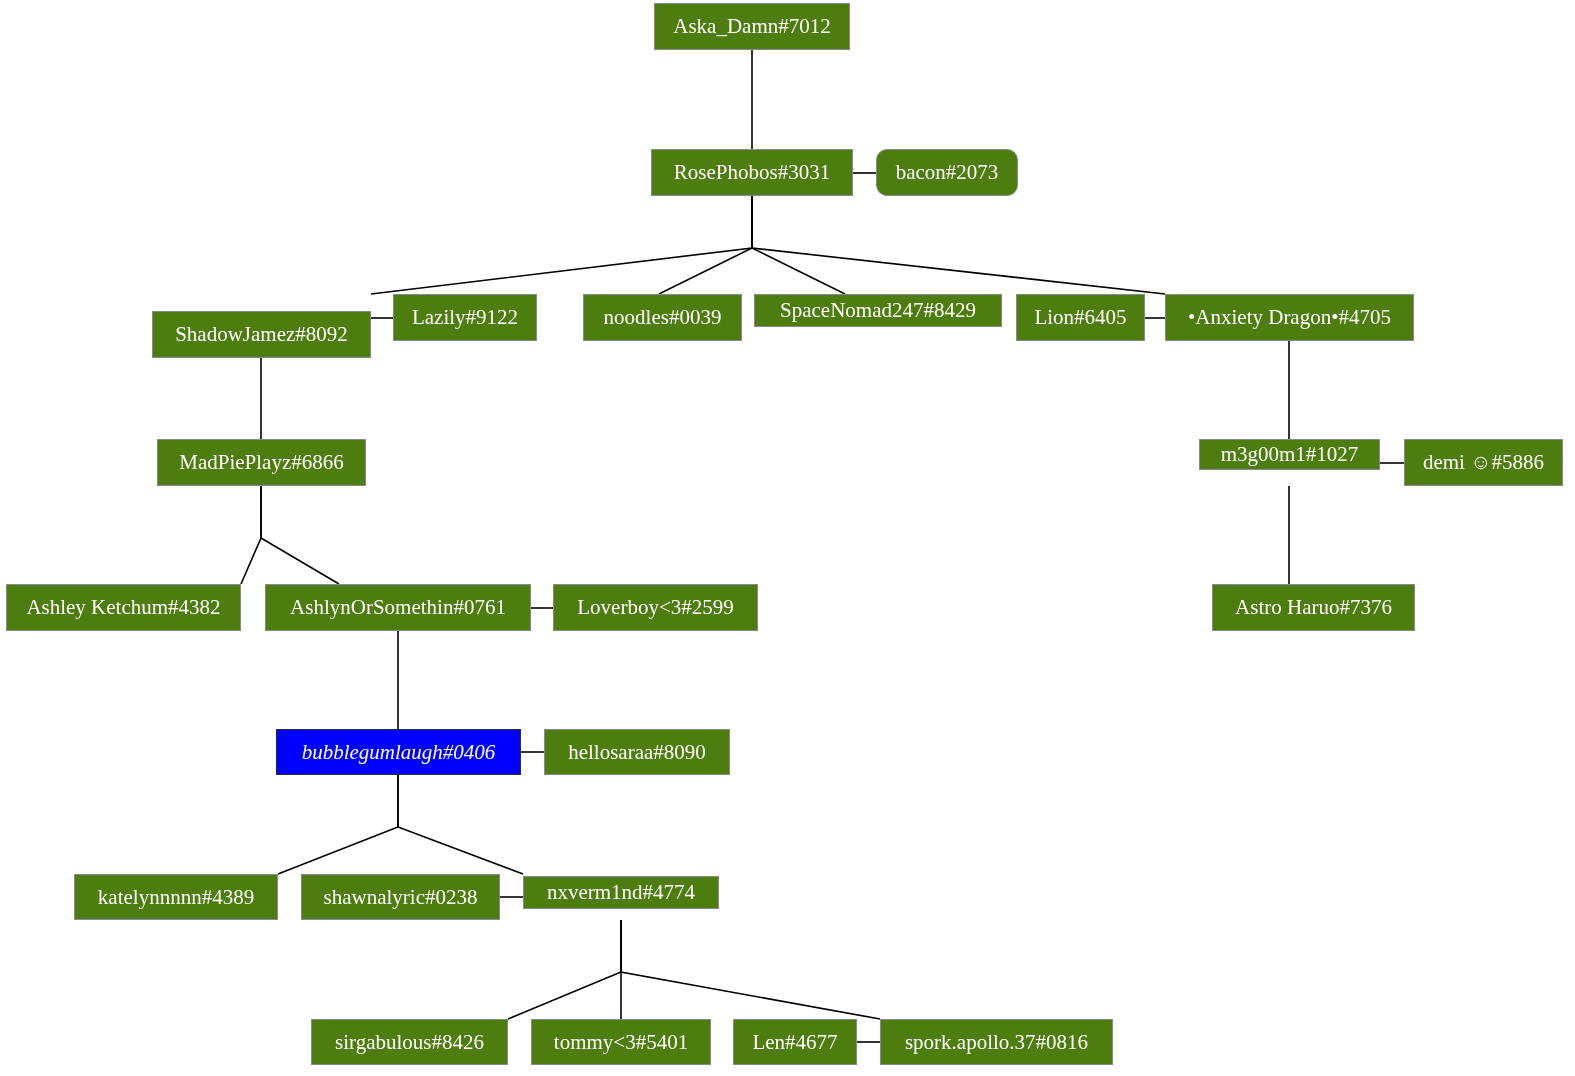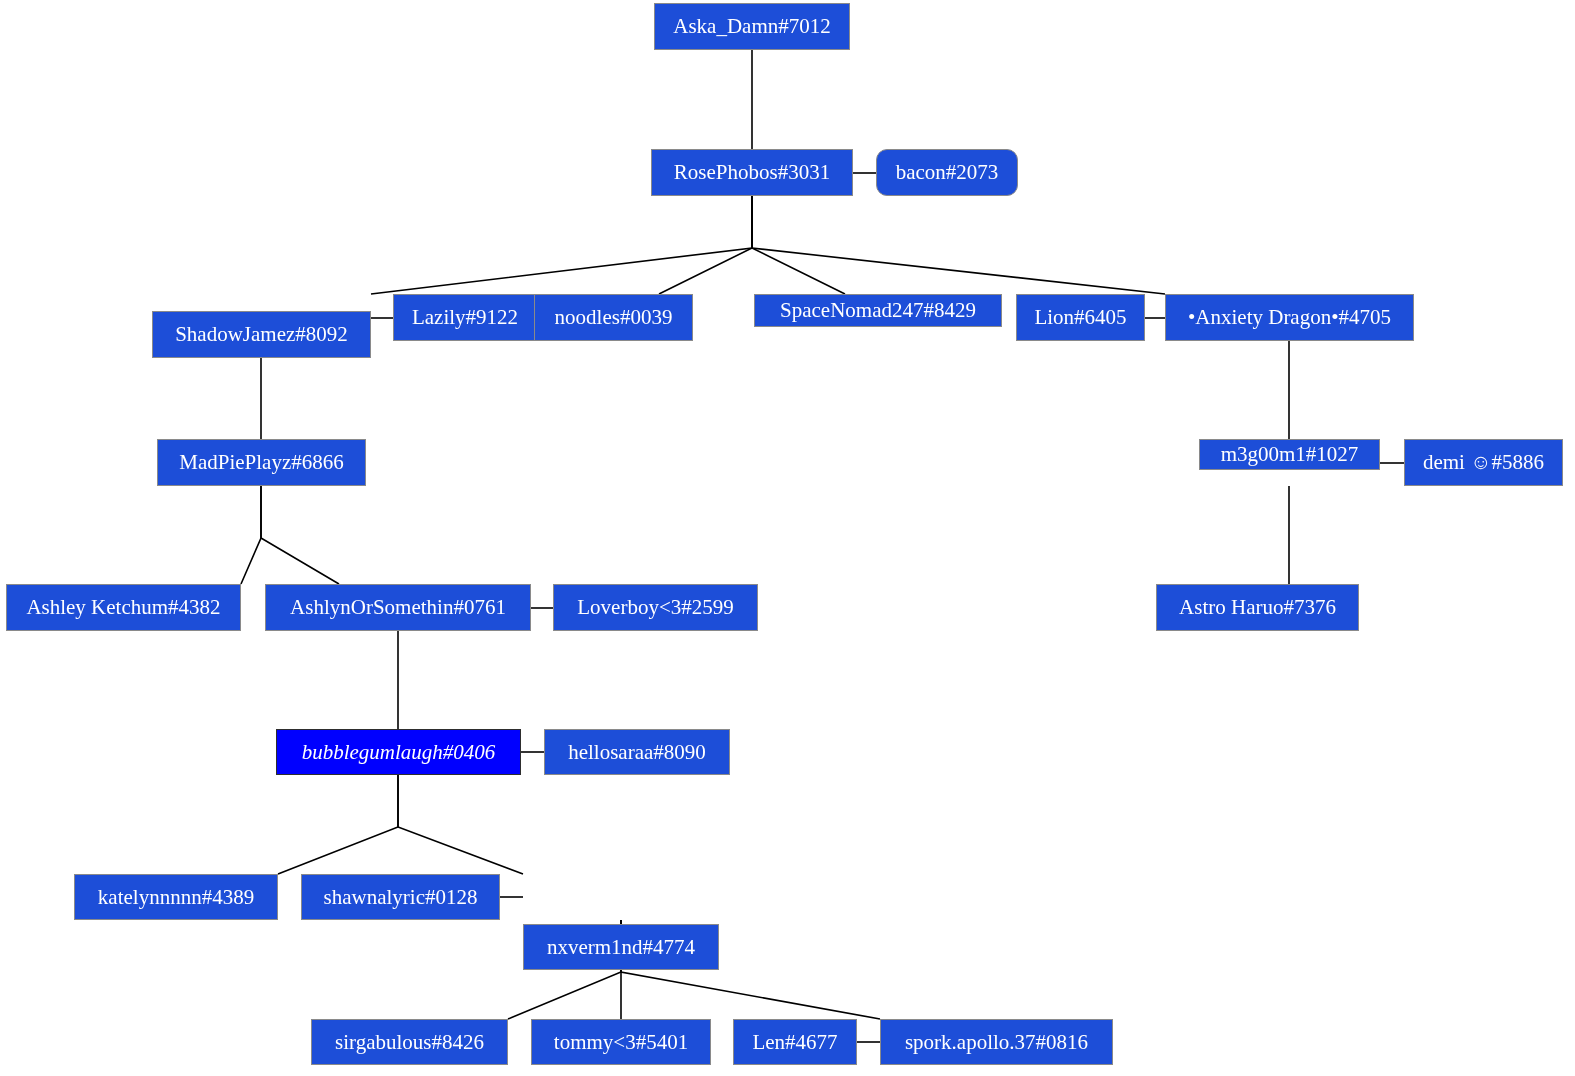--- a/index.html
+++ b/index.html
@@ -30,21 +30,21 @@
     top: 0;
     width: 1575px;
     height: 1076px;
   }
   .node {
     position: absolute;
     box-sizing: border-box;
     display: flex;
     align-items: center;
     justify-content: center;
-    background: #1d4ed8;
+    background: #4d7c0f;
     color: #ffffff;
     border: 1px solid #8a8a8a;
     font-family: "Liberation Serif", "DejaVu Serif", serif;
     font-size: 21px;
     line-height: 1;
     white-space: nowrap;
     letter-spacing: 0px;
     user-select: none;
   }
   .node.highlight {
@@ -97,21 +97,21 @@
       </div>
       <div class="node" style="left: 876px; top: 149px; width: 142px; height: 47px; border-radius: 11px;">
         <span class="node-label">bacon#2073</span>
       </div>
       <div class="node" style="left: 152px; top: 294px; width: 219px; height: 47px; margin-top: 17px;">
         <span class="node-label">ShadowJamez#8092</span>
       </div>
       <div class="node" style="left: 393px; top: 294px; width: 144px; height: 47px;">
         <span class="node-label">Lazily#9122</span>
       </div>
-      <div class="node" style="left: 534px; top: 294px; width: 159px; height: 47px;">
+      <div class="node" style="left: 583px; top: 294px; width: 159px; height: 47px;">
         <span class="node-label">noodles#0039</span>
       </div>
       <div class="node" style="left: 706px; top: 294px; width: 248px; height: 33px; margin-left: 48px;">
         <span class="node-label">SpaceNomad247#8429</span>
       </div>
       <div class="node" style="left: 1016px; top: 294px; width: 129px; height: 47px;">
         <span class="node-label">Lion#6405</span>
       </div>
       <div class="node" style="left: 1165px; top: 294px; width: 249px; height: 47px;">
         <span class="node-label">•Anxiety Dragon•#4705</span>
@@ -127,36 +127,36 @@
       </div>
       <div class="node" style="left: 6px; top: 584px; width: 235px; height: 47px;">
         <span class="node-label">Ashley Ketchum#4382</span>
       </div>
       <div class="node" style="left: 265px; top: 584px; width: 266px; height: 47px;">
         <span class="node-label">AshlynOrSomethin#0761</span>
       </div>
       <div class="node" style="left: 553px; top: 584px; width: 205px; height: 47px;">
         <span class="node-label">Loverboy&lt;3#2599</span>
       </div>
-      <div class="node" style="left: 1156px; top: 584px; width: 203px; height: 47px;">
+      <div class="node" style="left: 1212px; top: 584px; width: 203px; height: 47px;">
         <span class="node-label">Astro Haruo#7376</span>
       </div>
       <div class="node highlight" style="left: 276px; top: 729px; width: 245px; height: 46px; font-style: italic;">
         <span class="node-label">bubblegumlaugh#0406</span>
       </div>
       <div class="node" style="left: 544px; top: 729px; width: 186px; height: 46px;">
         <span class="node-label">hellosaraa#8090</span>
       </div>
       <div class="node" style="left: 74px; top: 874px; width: 204px; height: 46px;">
         <span class="node-label">katelynnnnn#4389</span>
       </div>
       <div class="node" style="left: 301px; top: 874px; width: 199px; height: 46px;">
-        <span class="node-label">shawnalyric#0128</span>
+        <span class="node-label">shawnalyric#0238</span>
       </div>
-      <div class="node" style="left: 523px; top: 924px; width: 196px; height: 46px;">
+      <div class="node" style="left: 523px; top: 876px; width: 196px; height: 33px;">
         <span class="node-label">nxverm1nd#4774</span>
       </div>
       <div class="node" style="left: 311px; top: 1019px; width: 197px; height: 46px;">
         <span class="node-label">sirgabulous#8426</span>
       </div>
       <div class="node" style="left: 531px; top: 1019px; width: 180px; height: 46px;">
         <span class="node-label">tommy&lt;3#5401</span>
       </div>
       <div class="node" style="left: 733px; top: 1019px; width: 124px; height: 46px;">
         <span class="node-label">Len#4677</span>

